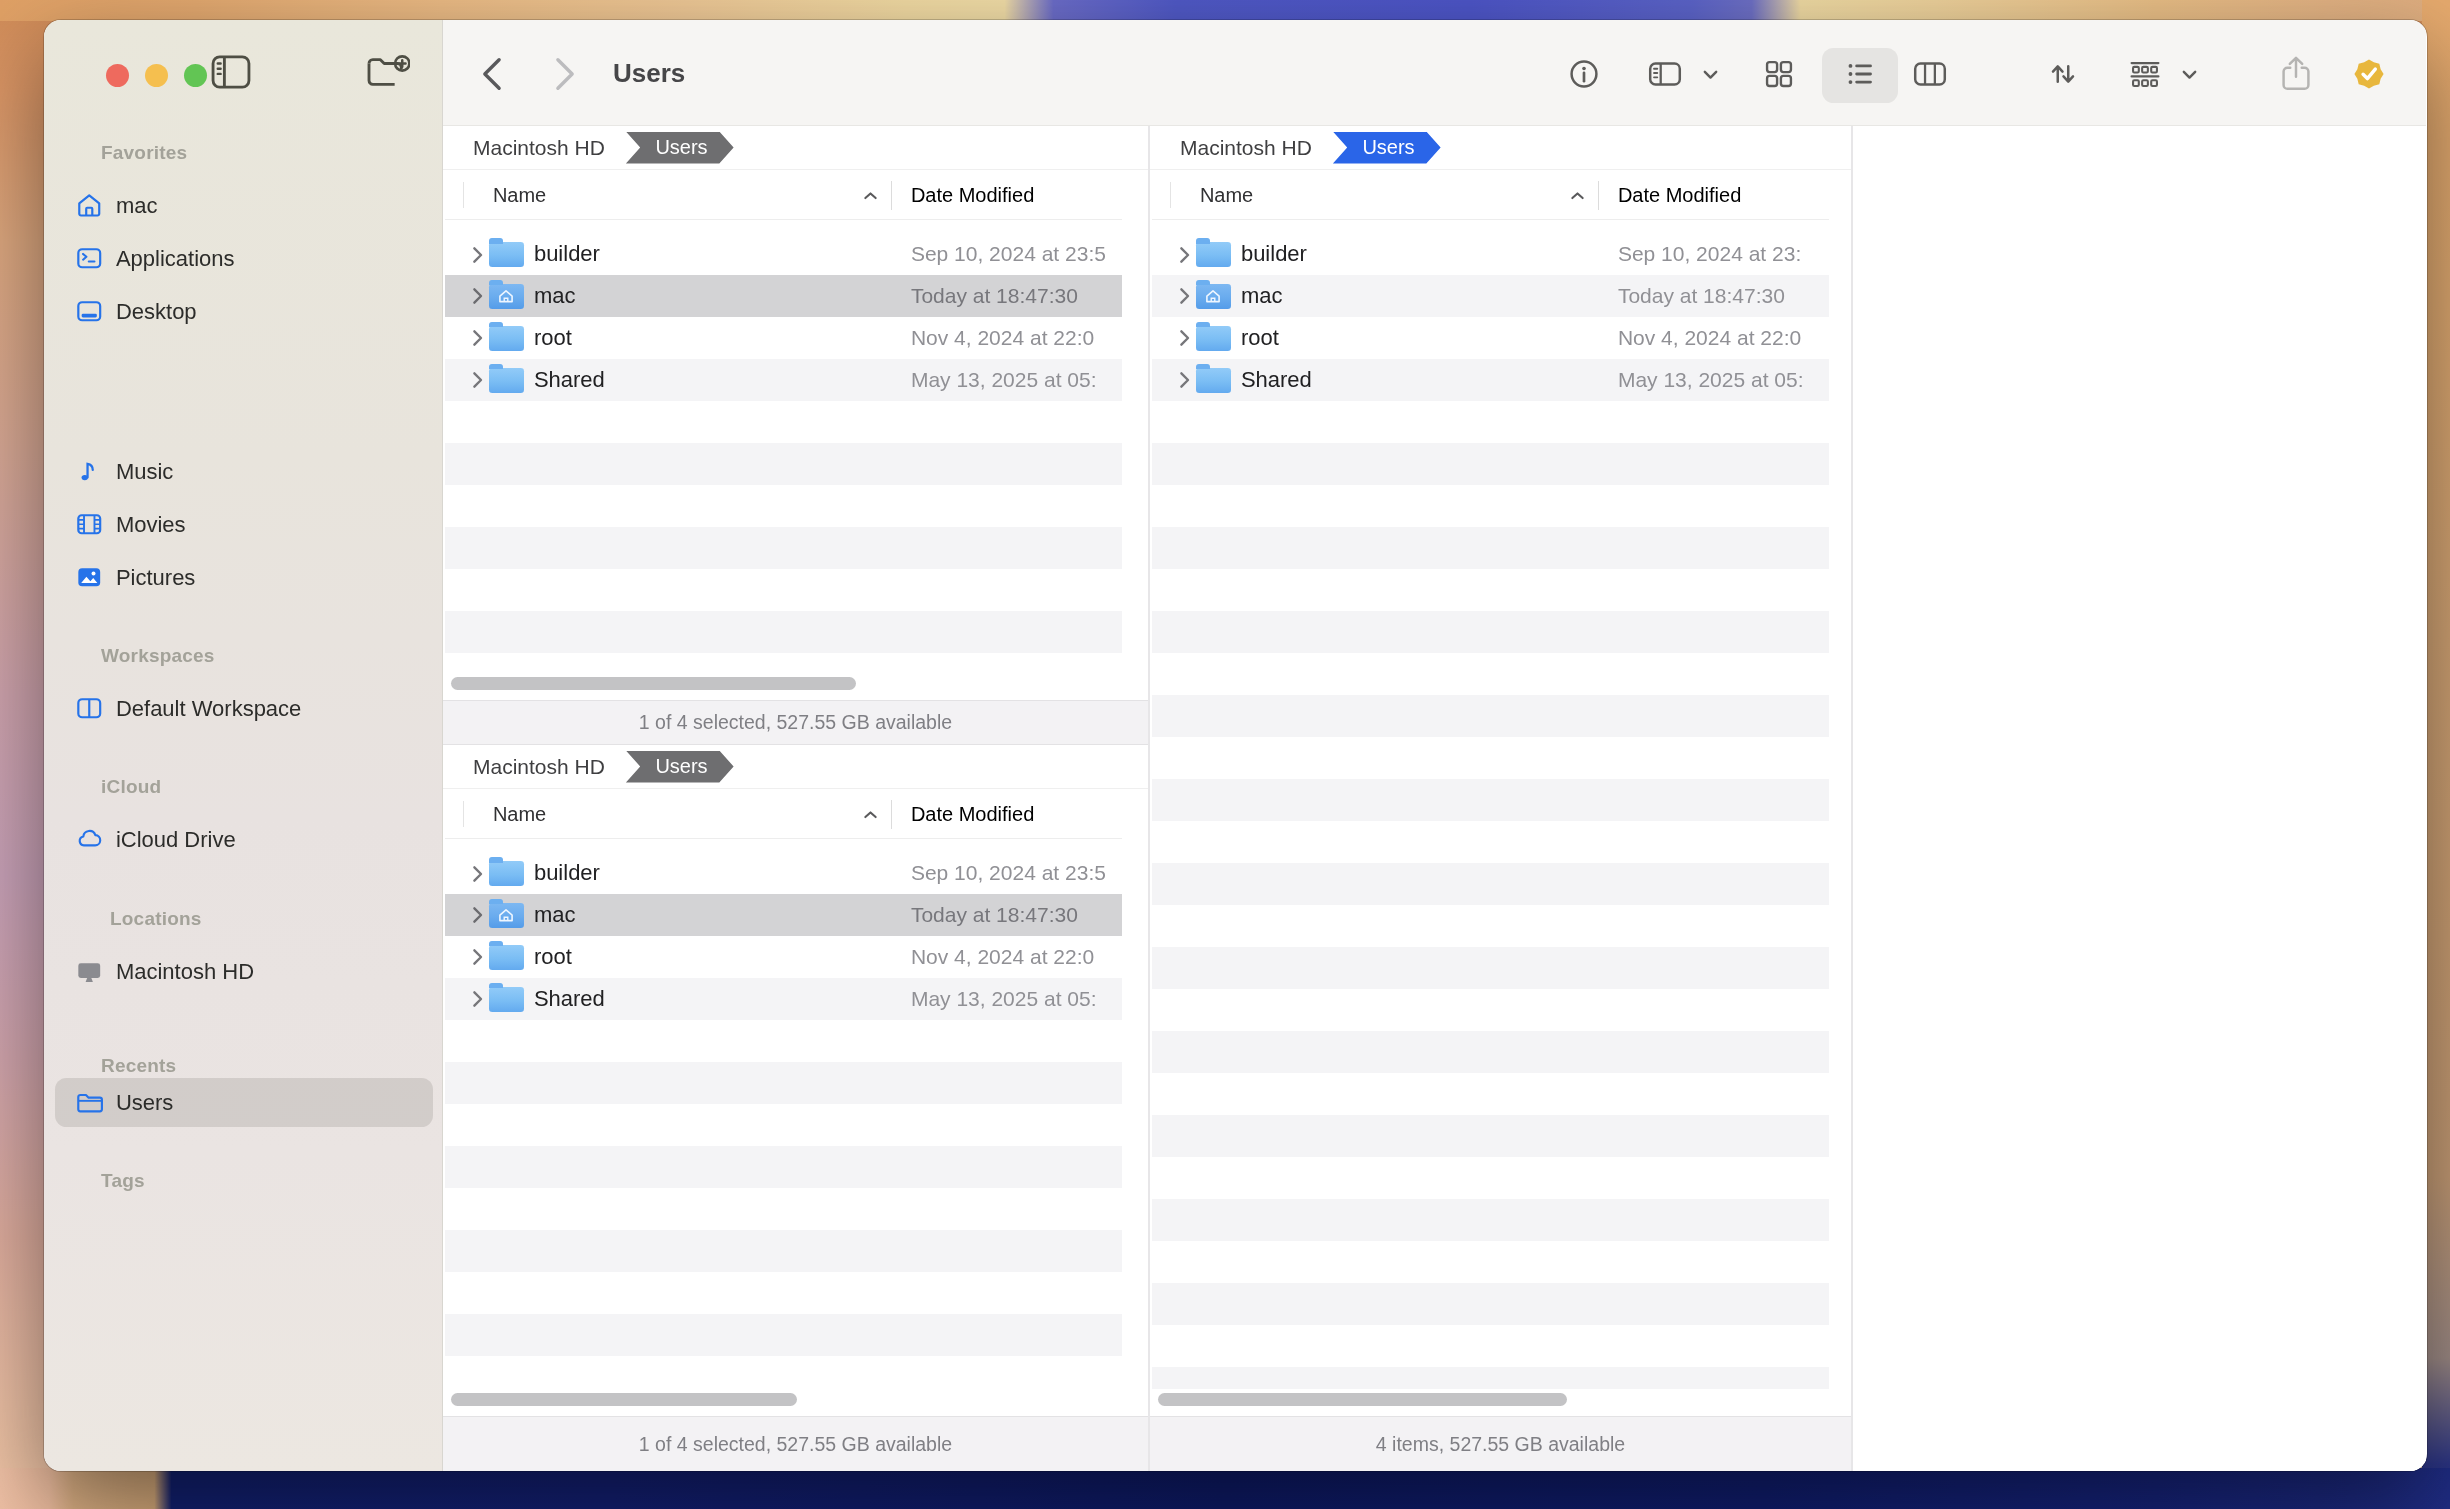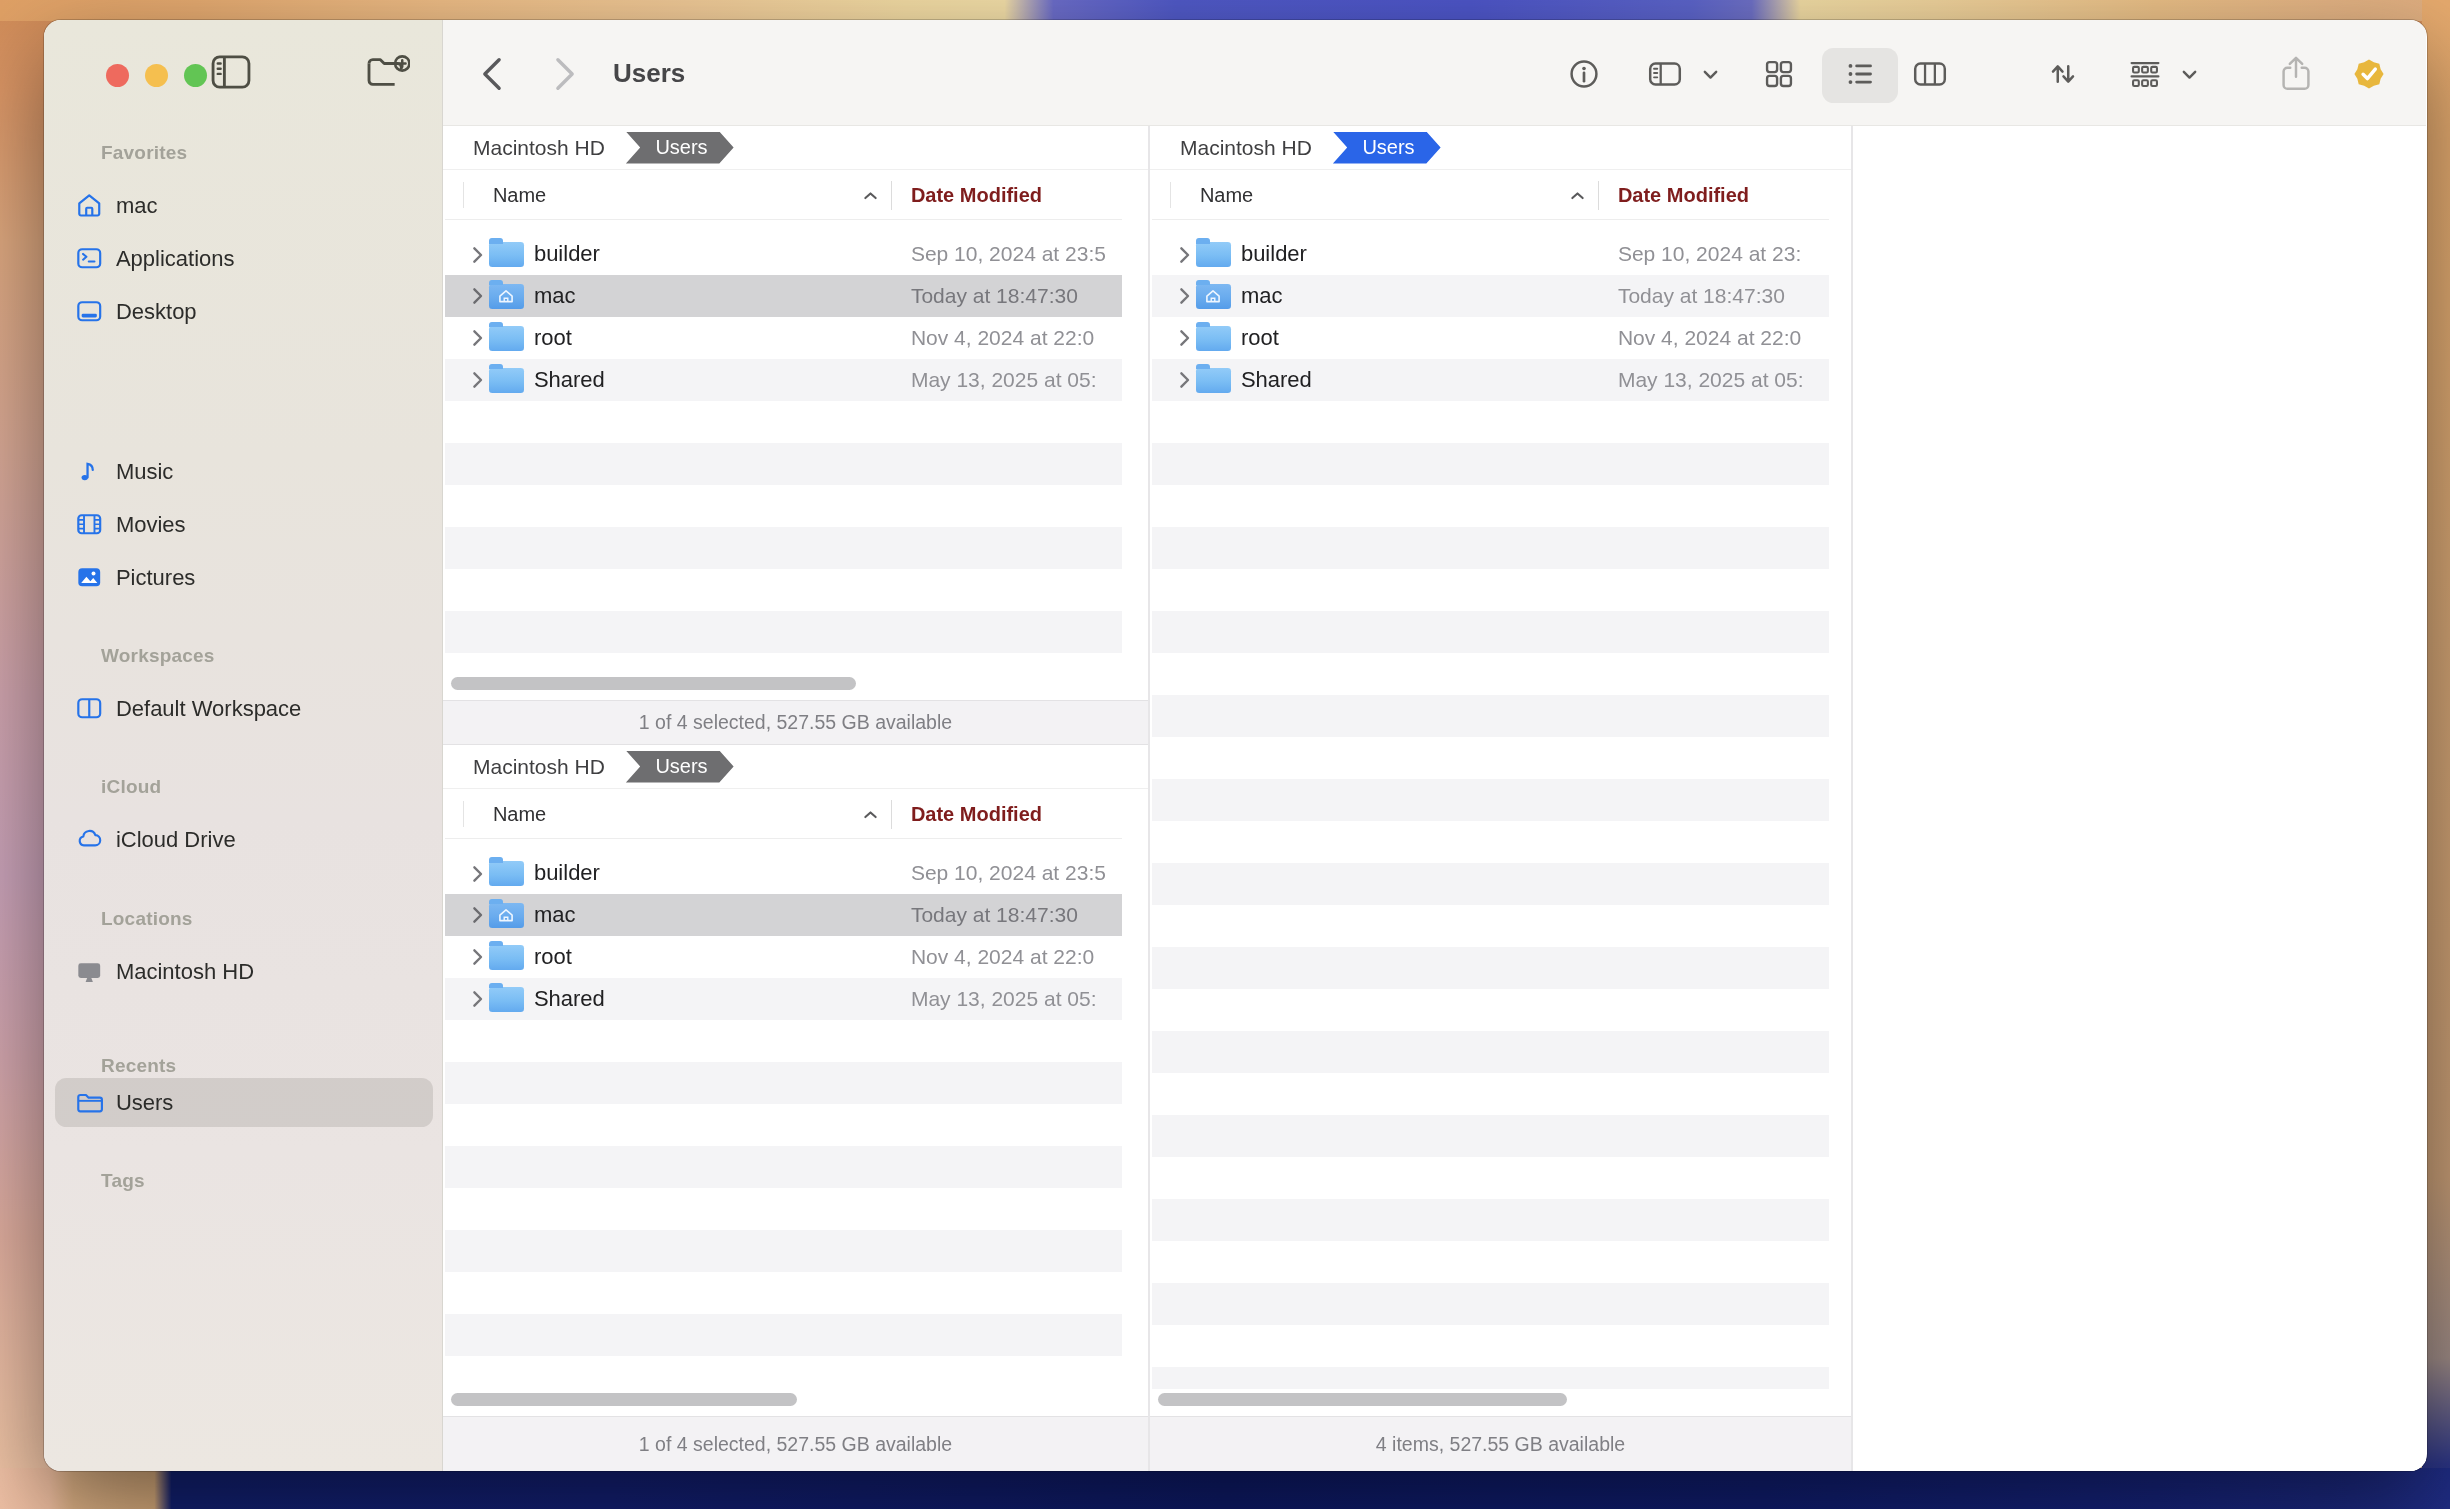--- a/index.html
+++ b/index.html
@@ -48,21 +48,21 @@
   .coldiv { position:absolute; top:0; width:1.9px; height:1345px; background:#e7e6e8; }
   .pane { position:absolute; overflow:hidden; }
   .crumbbar { position:absolute; left:0; width:100%; height:44px; background:#fff;
     border-bottom:1px solid #efefef; display:flex; align-items:center; padding-left:30px; }
   .crumb-vol { font-size:21px; color:#3f3f41; }
   .crumb-tag { margin-left:21px; height:32px; display:flex; align-items:center;
     padding:0 26px 0 29.5px; color:#fff; font-size:20px; font-weight:500;
     clip-path:polygon(0 0, calc(100% - 14.3px) 0, 100% 50%, calc(100% - 14.3px) 100%, 0 100%, 14.3px 50%); }
   .colheader { position:absolute; left:1.9px; width:677px; height:50px; background:#fff; border-bottom:1px solid #ededed; }
   .ch-name { position:absolute; left:48px; top:0; height:50px; display:flex; align-items:center; font-size:20px; font-weight:500; color:#313133; }
-  .ch-date { position:absolute; left:466px; top:0; height:50px; display:flex; align-items:center; font-size:20px; font-weight:700; color:#7f1d1d; }
+  .ch-date { position:absolute; left:466px; top:0; height:50px; display:flex; align-items:center; font-size:20px; font-weight:400; color:#000000; }
   .ch-caret { position:absolute; left:418px; top:21px; }
   .ch-div { position:absolute; left:446px; top:10.5px; width:1px; height:29.5px; background:#dcdcdc; }
   .ch-tick { position:absolute; left:18px; top:12.4px; width:1px; height:26px; background:#e4e4e4; }
   .list { position:absolute; left:1.9px; width:677px; background:#fff; overflow:hidden; }
   .stripes { position:absolute; left:0; top:13.3px; right:0; bottom:0;
     background:repeating-linear-gradient(180deg,#ffffff 0 42px,#f4f4f6 42px 84px); }
   .row { position:absolute; left:0; width:677px; height:42px; display:flex; align-items:center; overflow:hidden; }
   .row.sel { background:#d3d3d5; }
   .chev { position:absolute; left:27px; top:12.4px; }
   .ficon { position:absolute; left:44px; top:8.6px; width:35px; height:25px; border-radius:3.3px;
@@ -190,21 +190,21 @@
     <div class="sb-section" style="top:756px;">iCloud</div>
     <div class="sbitem" style="top:795px;">
       <span class="sbicon">
           <svg width="30" height="28.5" viewBox="0 0 32 30">
             <path d="M9.5 21.5 a4.8 4.8 0 0 1 -0.6 -9.5 a6.6 6.6 0 0 1 12.8 -1.4 a5 5 0 0 1 -0.5 10.9 Z" fill="none" stroke="#2673e9" stroke-width="2.3" stroke-linejoin="round"></path>
           </svg>
         </span>
       <span class="sblabel">iCloud Drive</span>
     </div>
 
-    <div class="sb-section" style="top:888px;">Locations</div>
+    <div class="sb-section" style="top:888px;margin-left:9px;">Locations</div>
     <div class="sbitem" style="top:927px;">
       <span class="sbicon">
           <svg width="28.5" height="28.5" viewBox="0 0 30 30">
             <rect x="3.5" y="6.5" width="23" height="15.5" rx="2.6" fill="#8b8b90"></rect>
             <path d="M12.8 22 l-1.6 4.2 h7.6 L17.2 22 Z" fill="#8b8b90"></path>
           </svg>
         </span>
       <span class="sblabel">Macintosh HD</span>
     </div>
 

